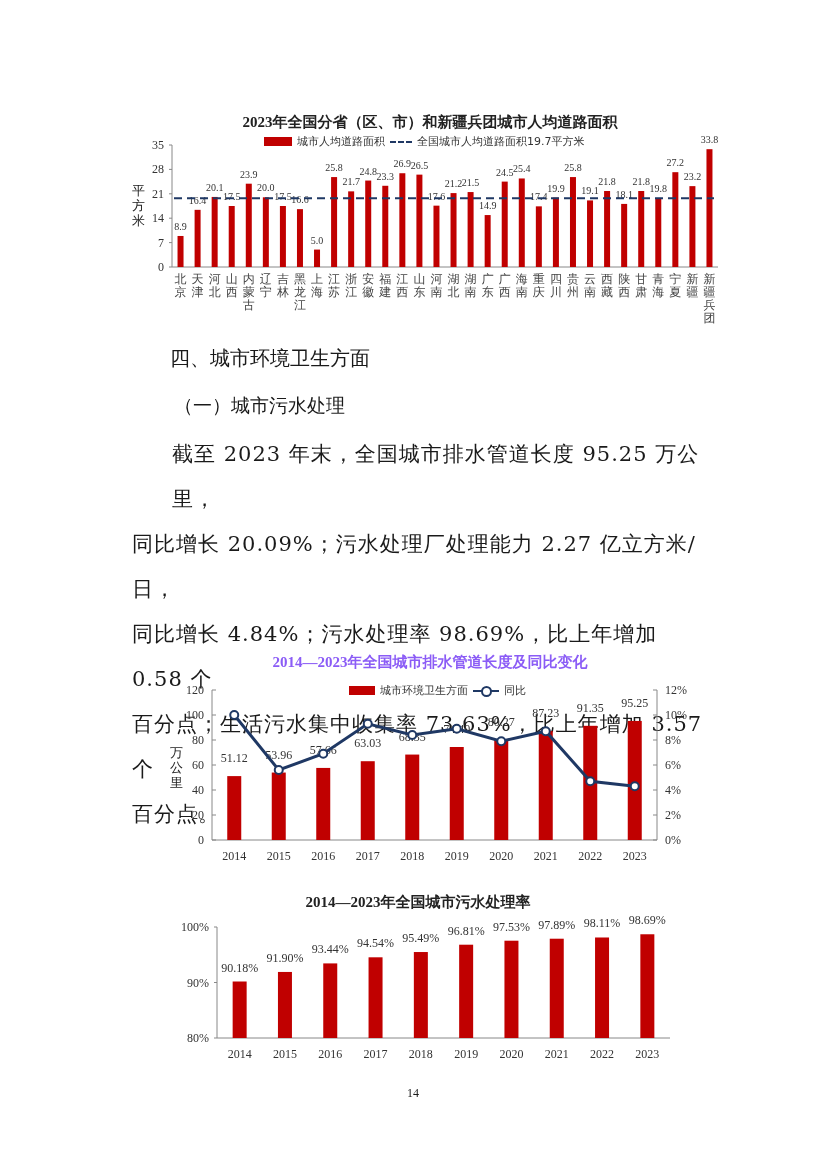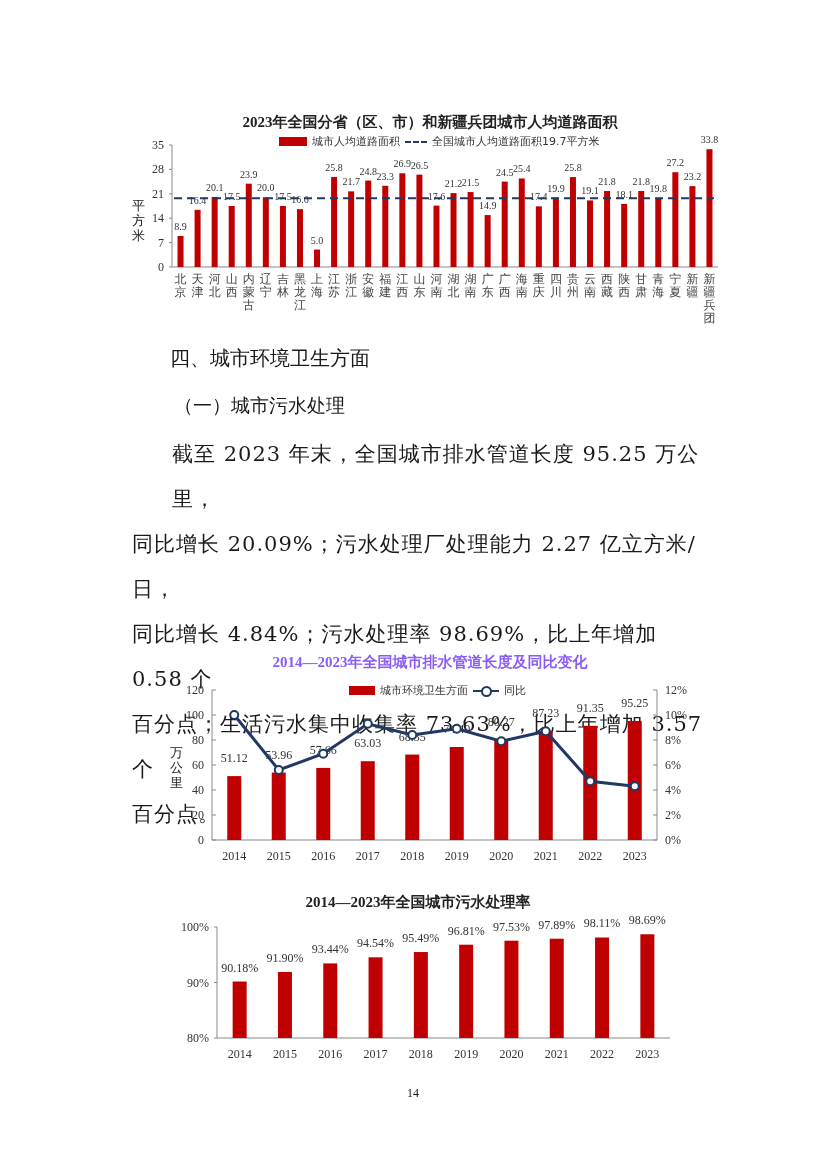--- a/index.html
+++ b/index.html
@@ -15,21 +15,21 @@
   .heading2 { position:absolute; left:174px; top:393px; font-size:19px; }
   .para { position:absolute; left:172px; top:432px; width:540px; font-size:21px; line-height:45px; letter-spacing:1px; }
   .para p { margin:0; text-indent:0; }
   .page-num { position:absolute; left:0; width:826px; text-align:center; top:1086px; font-size:12px; font-family:"Liberation Serif", serif; }
   svg text { font-family:"Liberation Serif","DejaVu Serif",serif; }
 </style>
 </head>
 <body>
 
 <div class="chart-title" style="left:130px; width:600px; top:113px;">2023年全国分省（区、市）和新疆兵团城市人均道路面积</div>
-<div class="legend" style="left:279px; top:134px;">
+<div class="legend" style="left:264px; top:134px;">
   <span class="swatch"></span>
   <span>城市人均道路面积</span>
   <span class="dash"></span>
   <span>全国城市人均道路面积19.7平方米</span>
 </div>
 <svg id="chart1" class="abs" style="left:0; top:0;" width="826" height="340">
     <line x1="172" y1="145" x2="172" y2="267" stroke="#888888" stroke-width="1"></line>
     <line x1="172" y1="267" x2="718" y2="267" stroke="#888888" stroke-width="1"></line>
     <line x1="169" y1="267" x2="172" y2="267" stroke="#888888"></line>
     <text x="164" y="271" text-anchor="end" font-size="12" fill="#333">0</text>
@@ -170,21 +170,21 @@
     <text x="692.40625" y="283" text-anchor="middle" font-size="12" fill="#444">新</text>
     <text x="692.40625" y="296" text-anchor="middle" font-size="12" fill="#444">疆</text>
     <rect x="706.46875" y="149.18285714285716" width="6" height="117.81714285714284" fill="#c00000"></rect>
     <text x="709.46875" y="143.18285714285716" text-anchor="middle" font-size="10" fill="#333">33.8</text>
     <text x="709.46875" y="283" text-anchor="middle" font-size="12" fill="#444">新</text>
     <text x="709.46875" y="296" text-anchor="middle" font-size="12" fill="#444">疆</text>
     <text x="709.46875" y="309" text-anchor="middle" font-size="12" fill="#444">兵</text>
     <text x="709.46875" y="322" text-anchor="middle" font-size="12" fill="#444">团</text>
     <line x1="174" y1="198.33142857142857" x2="714" y2="198.33142857142857" stroke="#1f3864" stroke-width="2" stroke-dasharray="8,5"></line>
   </svg>
-<div class="abs" style="left:132px; top:198px; width:14px; font-size:13px; line-height:15px; font-family:'DejaVu Sans',sans-serif;">平方米</div>
+<div class="abs" style="left:132px; top:183px; width:14px; font-size:13px; line-height:15px; font-family:'DejaVu Sans',sans-serif;">平方米</div>
 
 <div class="heading1">四、城市环境卫生方面</div>
 <div class="heading2">（一）城市污水处理</div>
 <div class="para">
   <p style="padding-left:0;">截至 2023 年末，全国城市排水管道长度 95.25 万公里，</p>
   <p style="margin-left:-40px;">同比增长 20.09%；污水处理厂处理能力 2.27 亿立方米/日，</p>
   <p style="margin-left:-40px;">同比增长 4.84%；污水处理率 98.69%，比上年增加 0.58 个</p>
   <p style="margin-left:-40px;">百分点；生活污水集中收集率 73.63%，比上年增加 3.57 个</p>
   <p style="margin-left:-40px;">百分点。</p>
 </div>

